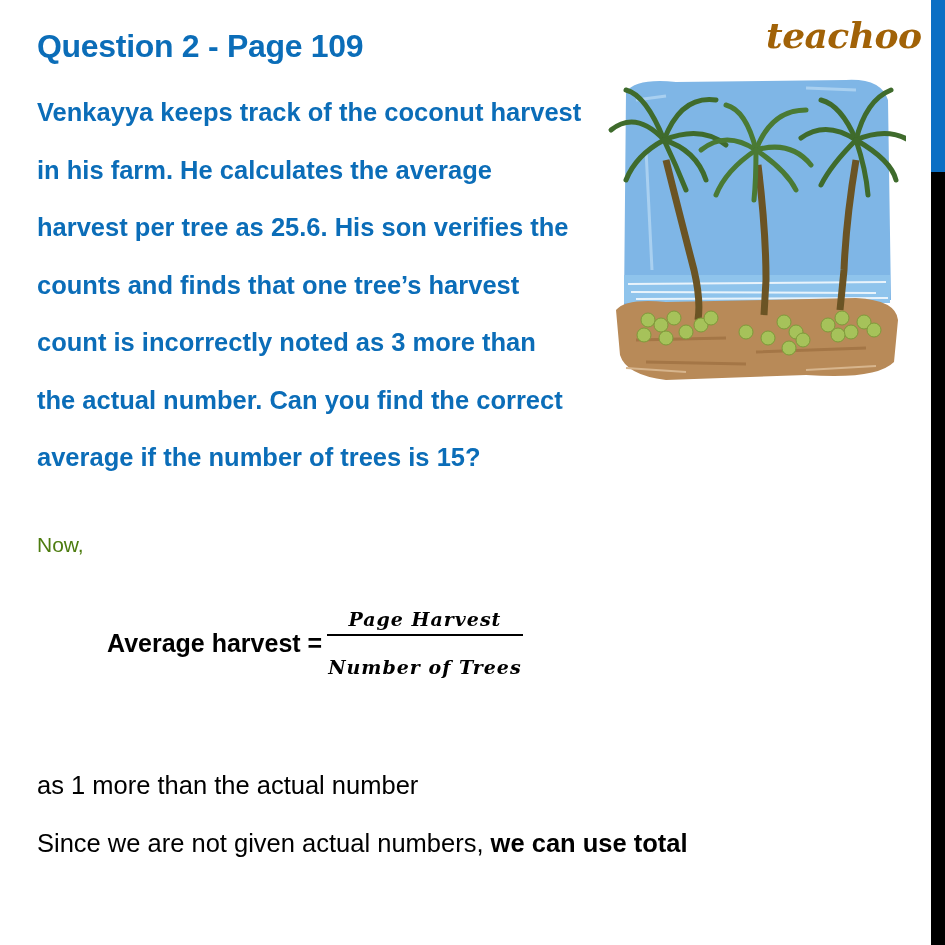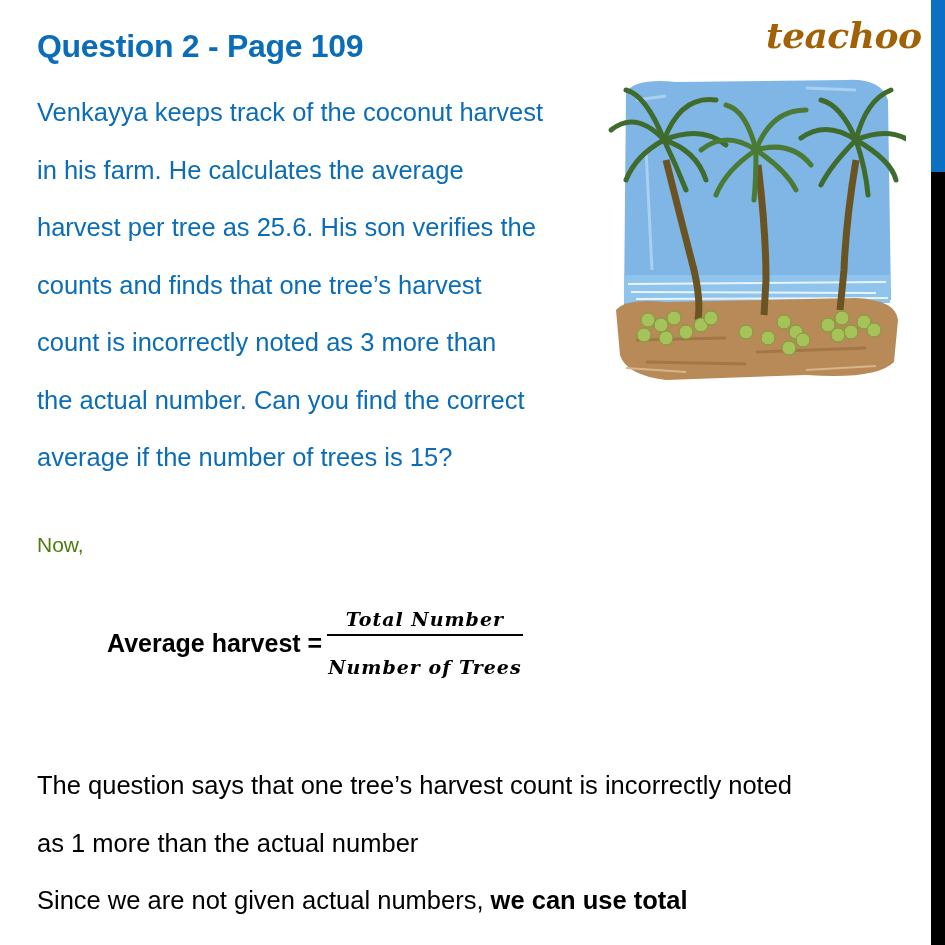--- a/index.html
+++ b/index.html
@@ -23,21 +23,21 @@
   }
   .logo {
     position: absolute; left: 766px; top: 14px;
     font-family: "DejaVu Serif", serif; font-style: italic; font-weight: bold;
     font-size: 36px; color: #a16207; letter-spacing: -0.5px;
   }
   .question {
     position: absolute; left: 37px; top: 84px; width: 590px;
     color: #0b6db8; font-size: 25.5px; line-height: 57.5px;
   }
-  .question div { white-space: nowrap; }
+  .question div { white-space: nowrap; font-weight: bold; }
   .illustration {
     position: absolute; left: 606px; top: 70px; width: 300px; height: 330px;
   }
   .now {
     position: absolute; left: 37px; top: 533px; font-size: 21px; color: #4d7c0f;
   }
   .formula {
     position: absolute; left: 107px; top: 608px; height: 70px;
     display: flex; align-items: center; color: #000;
   }
@@ -146,23 +146,22 @@
         <circle cx="232" cy="265" r="7"></circle>
     </g>
   </svg>
 </div>
 
 <div class="now">Now,</div>
 
 <div class="formula">
   <span class="formula-label">Average harvest =</span>
   <span class="fraction">
-    <span class="num">Total Number</span>
+    <span class="num">Page Harvest</span>
     <span class="bar"></span>
     <span class="den">Number of Trees</span>
   </span>
 </div>
 
 <div class="body-text">
-  <div>The question says that one tree’s harvest count is incorrectly noted</div>
   <div>as 1 more than the actual number</div>
   <div><span>Since we are not given actual numbers, </span><span class="bold">we can use total</span></div>
 </div>
 
 </body></html>

